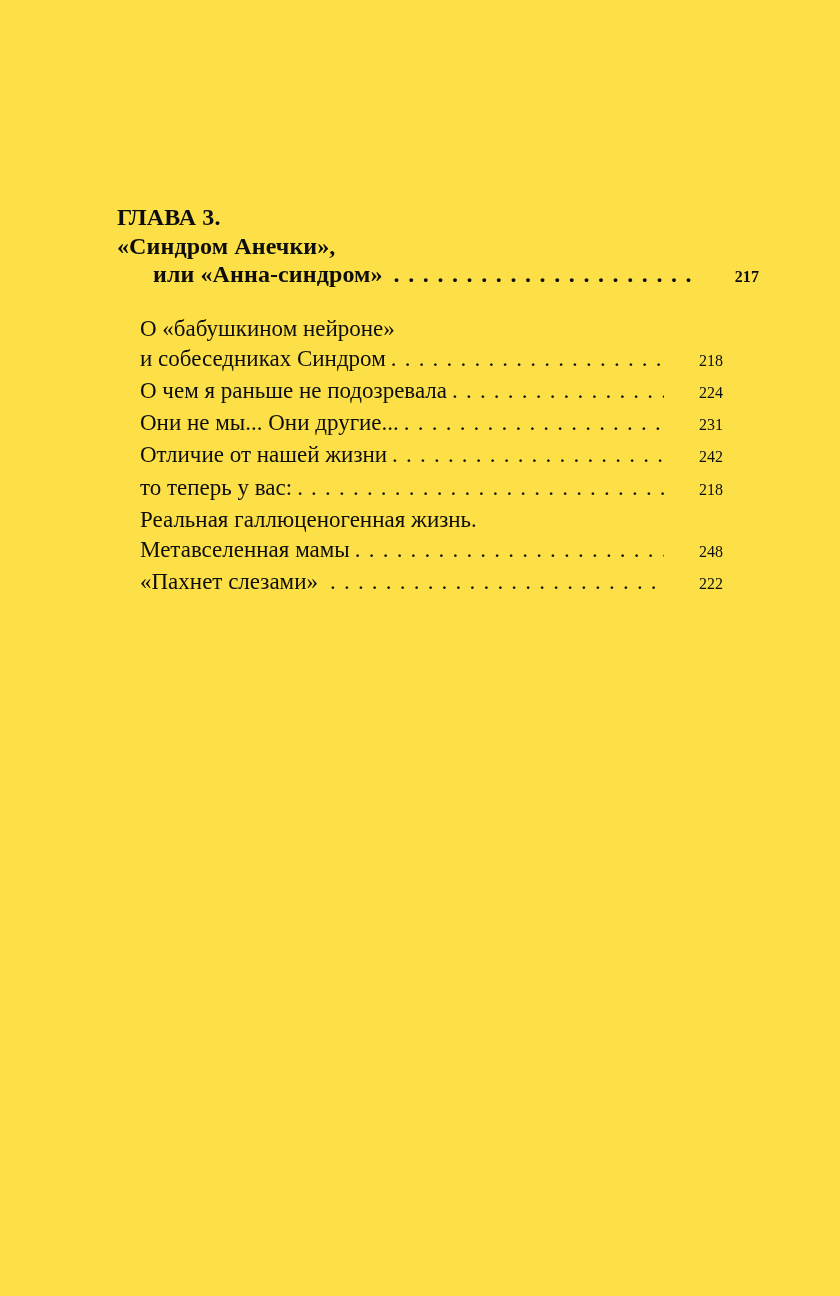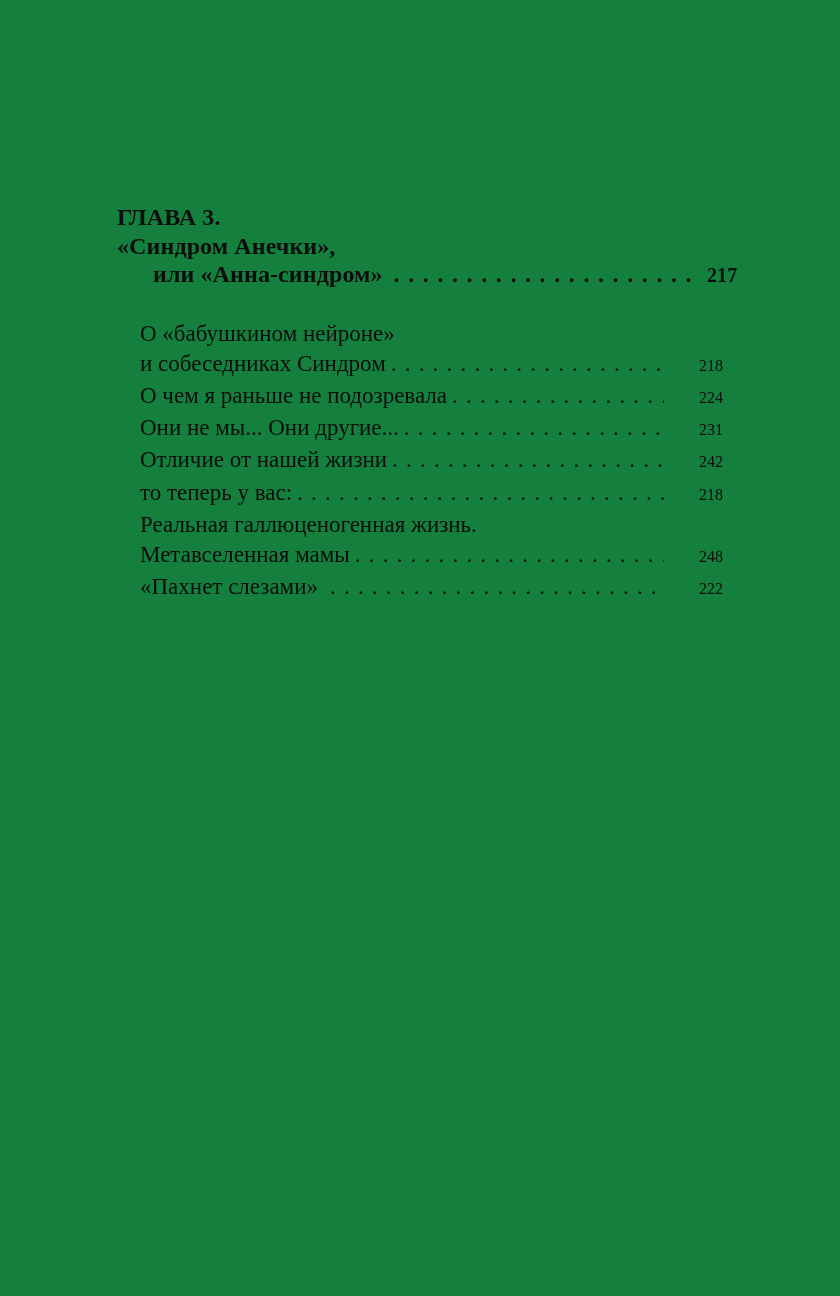--- a/index.html
+++ b/index.html
@@ -17,21 +17,21 @@
     color: #0d0d0d;
     -webkit-font-smoothing: antialiased;
   }
 
   .page {
     position: absolute;
     left: 0;
     top: 0;
     width: 840px;
     height: 1296px;
-    background: #15803d;
+    background: #fde047;
   }
 
   .toc-block {
     position: absolute;
     left: 117px;
     top: 203px;
     width: 606px;
   }
 
   
@@ -65,28 +65,29 @@
     display: block;
     letter-spacing: 8.6px;
     font-size: 24px;
     line-height: 1em;
     white-space: nowrap;
     color: #0d0d0d;
   }
   .chapter-page {
     flex: 0 0 auto;
     width: 52px;
+    text-align: right;
     font-weight: bold;
-    font-size: 20px;
+    font-size: 16px;
     padding-left: 10px;
   }
 
   
   .entries {
-    margin-top: 29px;
+    margin-top: 22px;
     margin-left: 23px;
     width: 583px;
     font-size: 23px;
     line-height: 30.2px;
   }
   .entry {
     width: 583px;
   }
   .entry-line {
     display: flex;

